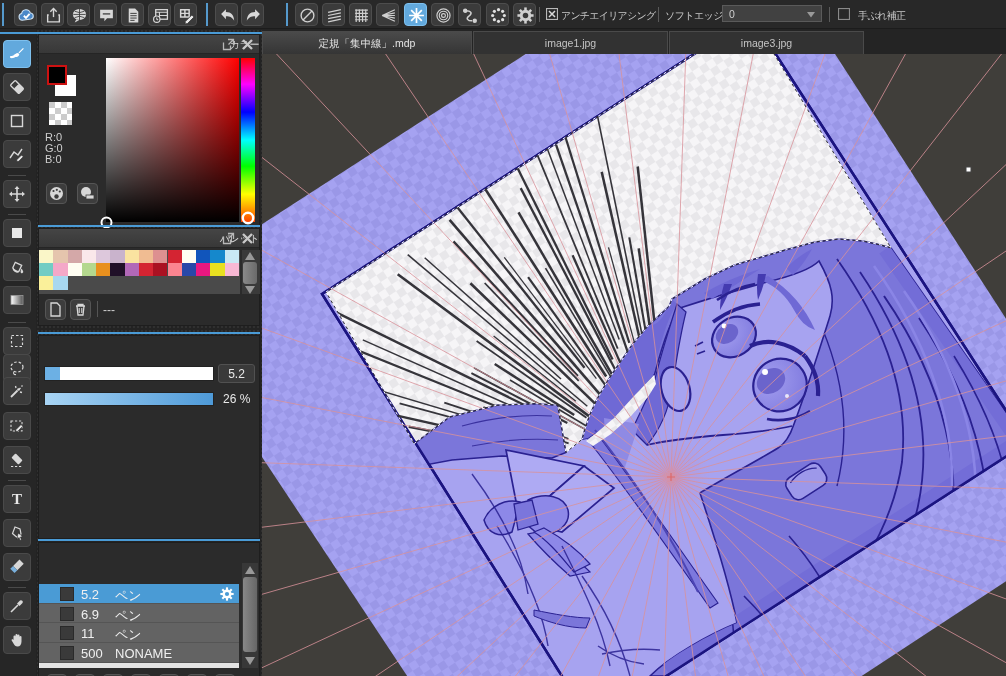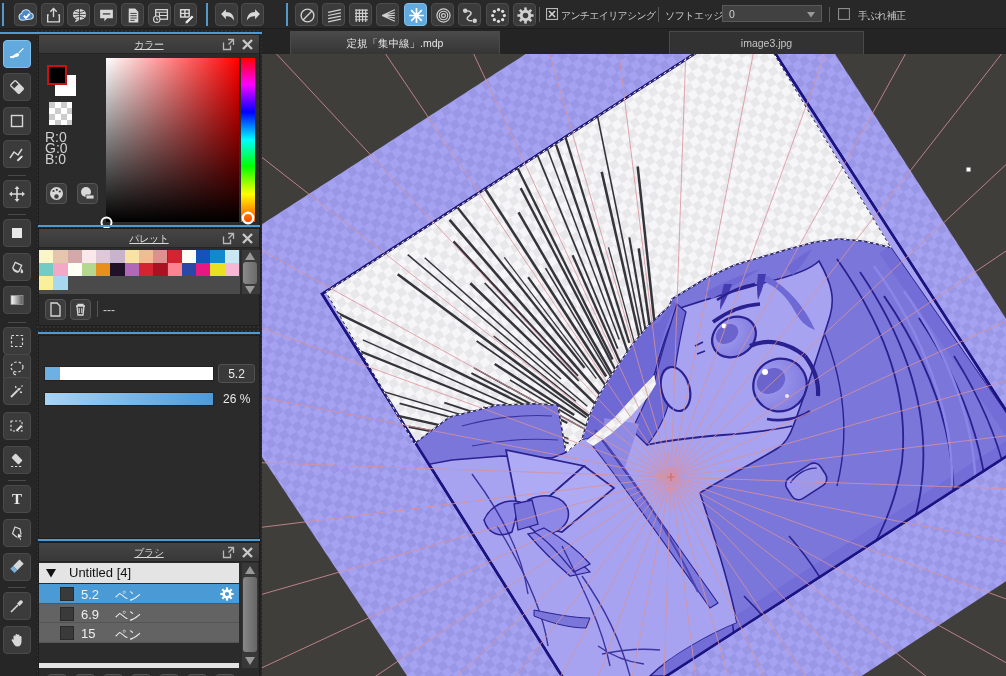--- a/index.html
+++ b/index.html
@@ -24,27 +24,27 @@
 .lbtn svg { position:absolute; left:4px; top:4px; }
 .lbtn.sel { background:#62a9dd; border-color:#7ec0ee; }
 .lsep { position:absolute; left:8px; width:18px; height:1px; background:#4a4a4a; }
 
 #panelcol { position:absolute; left:36px; top:29px; width:226px; height:647px;
   background:#232323;
   background-image:radial-gradient(#303030 1px, transparent 1px);
   background-size:4px 4px; }
 .panel { position:absolute; left:2px; width:222px; background:#2b2b2b; border:1px solid #1e1e1e; }
 .ptitle { position:relative; height:19px; background:linear-gradient(#454545,#383838);
-  border-bottom:1px solid #252525; color:#d8d8d8; font-size:10px; letter-spacing:-0.4px; text-align:center;
-  line-height:19px;text-decoration:underline; }
+  border-bottom:1px solid #252525; color:#d8d8d8; font-size:10px; letter-spacing:-0.4px; text-align:right;
+  line-height:19px; }
 .blueline { position:absolute; left:2px; width:222px; height:2px; background:#4a9bd6; }
 .picon { position:absolute; top:3px; width:13px; height:13px; }
 
 .swatch { position:absolute; }
-.rgbtxt { position:absolute; font-size:14px; color:#cfcfcf; line-height:11px; }
+.rgbtxt { position:absolute; font-size:11px; color:#cfcfcf; line-height:11px; }
 .cbtn { position:absolute; width:21px; height:21px; background:#3d3d3d; border:1px solid #555;
   border-radius:4px; }
 
 .pal { position:absolute; width:14.3px; height:13.2px; }
 .valbox { position:absolute; background:#3a3a3a; border:1px solid #515151; border-radius:3px;
   color:#e8e8e8; font-size:12px; text-align:center; }
 
 .brow { position:absolute; left:0; width:200px; height:19.7px; background:#636363;
   border-bottom:1px solid #555; color:#f0f0f0; font-size:13px; }
 .bchk { position:absolute; left:21px; top:3px; width:14px; height:14px; background:#3a3a3a;
@@ -429,32 +429,20 @@
 <div class="panel" style="top:306px; height:204px;">
 <div class="abs" style="left:5px;top:30px;width:170px;height:15px;background:#fff;border:1px solid #222;">
   <div class="abs" style="left:0;top:0;width:15px;height:13px;background:#6cb0e4;"></div>
         </div>
 <div class="valbox" style="left:179px;top:28px;width:37px;height:19px;line-height:18px;">5.2</div>
 <div class="abs" style="left:5px;top:56px;width:170px;height:14px;background:linear-gradient(90deg,#a8d4f4,#4e9ad8);border:1px solid #222;"></div>
 <div class="abs" style="left:184px;top:56px;color:#e8e8e8;font-size:12px;">26 %</div>
 </div>
 <div class="blueline" style="top:510px;"></div>
 <div class="panel" style="top:513px; height:137px;">
-<div class="ptitle">ブラシ<svg class="picon" style="right:24px;" viewBox="0 0 13 13" width="13" height="13">
-            <path d="M1.5 4.5 v7 h7 v-4" fill="none" stroke="#b8b8b8" stroke-width="1.3"></path>
-            <path d="M6 1.5 h5.5 v5.5 M11.5 1.5 L6.5 6.5" fill="none" stroke="#b8b8b8" stroke-width="1.3"></path>
-          </svg><svg class="picon" style="right:5px;" viewBox="0 0 13 13" width="13" height="13">
-            <path d="M2 2 L11 11 M11 2 L2 11" stroke="#c8c8c8" stroke-width="2.4"></path>
-          </svg></div>
-<div class="abs" style="left:0px;top:20px;width:200px;height:20px;background:#e4e4e4;color:#111;font-size:13px;">
-<svg class="abs" style="left:7px;top:6px;" width="10" height="9">
-            <path d="M0 0 h10 l-5 8.5 z" fill="#111"></path>
-          </svg>
-<div class="abs" style="left:30px;top:2px;">Untitled [4]</div>
-        </div>
 <div class="brow" style="top:41.0px;background:#4a9bd5;">
       <div class="bchk"></div>
           <div class="abs" style="left:42px;top:3px;">5.2</div>
       <div class="abs" style="left:76px;top:3px;">ペン</div>
           <svg class="abs" style="right:5px;top:3px;" width="14" height="14" viewBox="0 0 16 16">
             <g transform="translate(8 8)" fill="#fff">
               <rect x="-1.2" y="-7.6" width="2.4" height="3" transform="rotate(0 0 0)"></rect>
               <rect x="-1.2" y="-7.6" width="2.4" height="3" transform="rotate(45 0 0)"></rect>
               <rect x="-1.2" y="-7.6" width="2.4" height="3" transform="rotate(90 0 0)"></rect>
               <rect x="-1.2" y="-7.6" width="2.4" height="3" transform="rotate(135 0 0)"></rect>
@@ -467,22 +455,27 @@
             </g>
           </svg>
         </div>
 <div class="brow" style="top:60.7px;background:#636363;">
       <div class="bchk"></div>
           <div class="abs" style="left:42px;top:3px;">6.9</div>
       <div class="abs" style="left:76px;top:3px;">ペン</div>
         </div>
 <div class="brow" style="top:80.4px;background:#636363;">
       <div class="bchk"></div>
-          <div class="abs" style="left:42px;top:3px;">15</div>
+          <div class="abs" style="left:42px;top:3px;">11</div>
       <div class="abs" style="left:76px;top:3px;">ペン</div>
+        </div>
+<div class="brow" style="top:100.1px;background:#636363;">
+      <div class="bchk"></div>
+          <div class="abs" style="left:42px;top:3px;">500</div>
+      <div class="abs" style="left:76px;top:3px;">NONAME</div>
         </div>
 <div class="abs" style="left:0px;top:119.8px;width:200px;height:5px;background:#e4e4e4;"></div>
 <div class="abs" style="left:203px;top:20px;width:16px;height:105px;background:#383838;">
 <svg class="abs" style="left:3px;top:3px;" width="10" height="8">
             <path d="M5 0 L10 8 H0 z" fill="#999"></path>
           </svg>
 <div class="abs" style="left:1px;top:14px;width:14px;height:75px;background:linear-gradient(90deg,#888,#666);border-radius:3px;"></div>
 <svg class="abs" style="left:3px;top:94px;" width="10" height="8">
             <path d="M5 8 L10 0 H0 z" fill="#999"></path>
           </svg>
@@ -493,21 +486,22 @@
   <div class="cbtn" style="left:64px;top:3px;width:20px;height:10px;"></div>
   <div class="cbtn" style="left:92px;top:3px;width:20px;height:10px;"></div>
   <div class="cbtn" style="left:120px;top:3px;width:20px;height:10px;"></div>
   <div class="cbtn" style="left:148px;top:3px;width:20px;height:10px;"></div>
   <div class="cbtn" style="left:176px;top:3px;width:20px;height:10px;"></div>
 </div>
 </div>
     </div>
   <div class="abs" style="left:0;top:32px;width:262px;height:2px;background:#4a9bd6;"></div>
   <div id="tabbar">
-    <div class="tab active" style="left:0; width:210px;margin-left:28px;">定規「集中線」.mdp</div>
+    <div class="tab active" style="left:0; width:210px;">定規「集中線」.mdp</div>
+    <div class="tab" style="left:211px; width:195px;">image1.jpg</div>
     <div class="tab" style="left:407px; width:195px;">image3.jpg</div>
   </div>
   <div id="canvaswrap" class="abs" style="left:262px; top:54px; width:744px; height:622px; background:#3c3a36;"><svg width="744" height="622" viewBox="0 0 744 622">
 <defs>
 <pattern id="chw" width="16" height="16" patternUnits="userSpaceOnUse" patternTransform="rotate(-32.85)">
   <rect width="16" height="16" fill="#f6f5f7"></rect>
   <rect width="8" height="8" fill="#e8e7ea"></rect>
             <rect x="8" y="8" width="8" height="8" fill="#e8e7ea"></rect>
 </pattern>
 <pattern id="chp" width="16" height="16" patternUnits="userSpaceOnUse" patternTransform="rotate(-32.85)">

